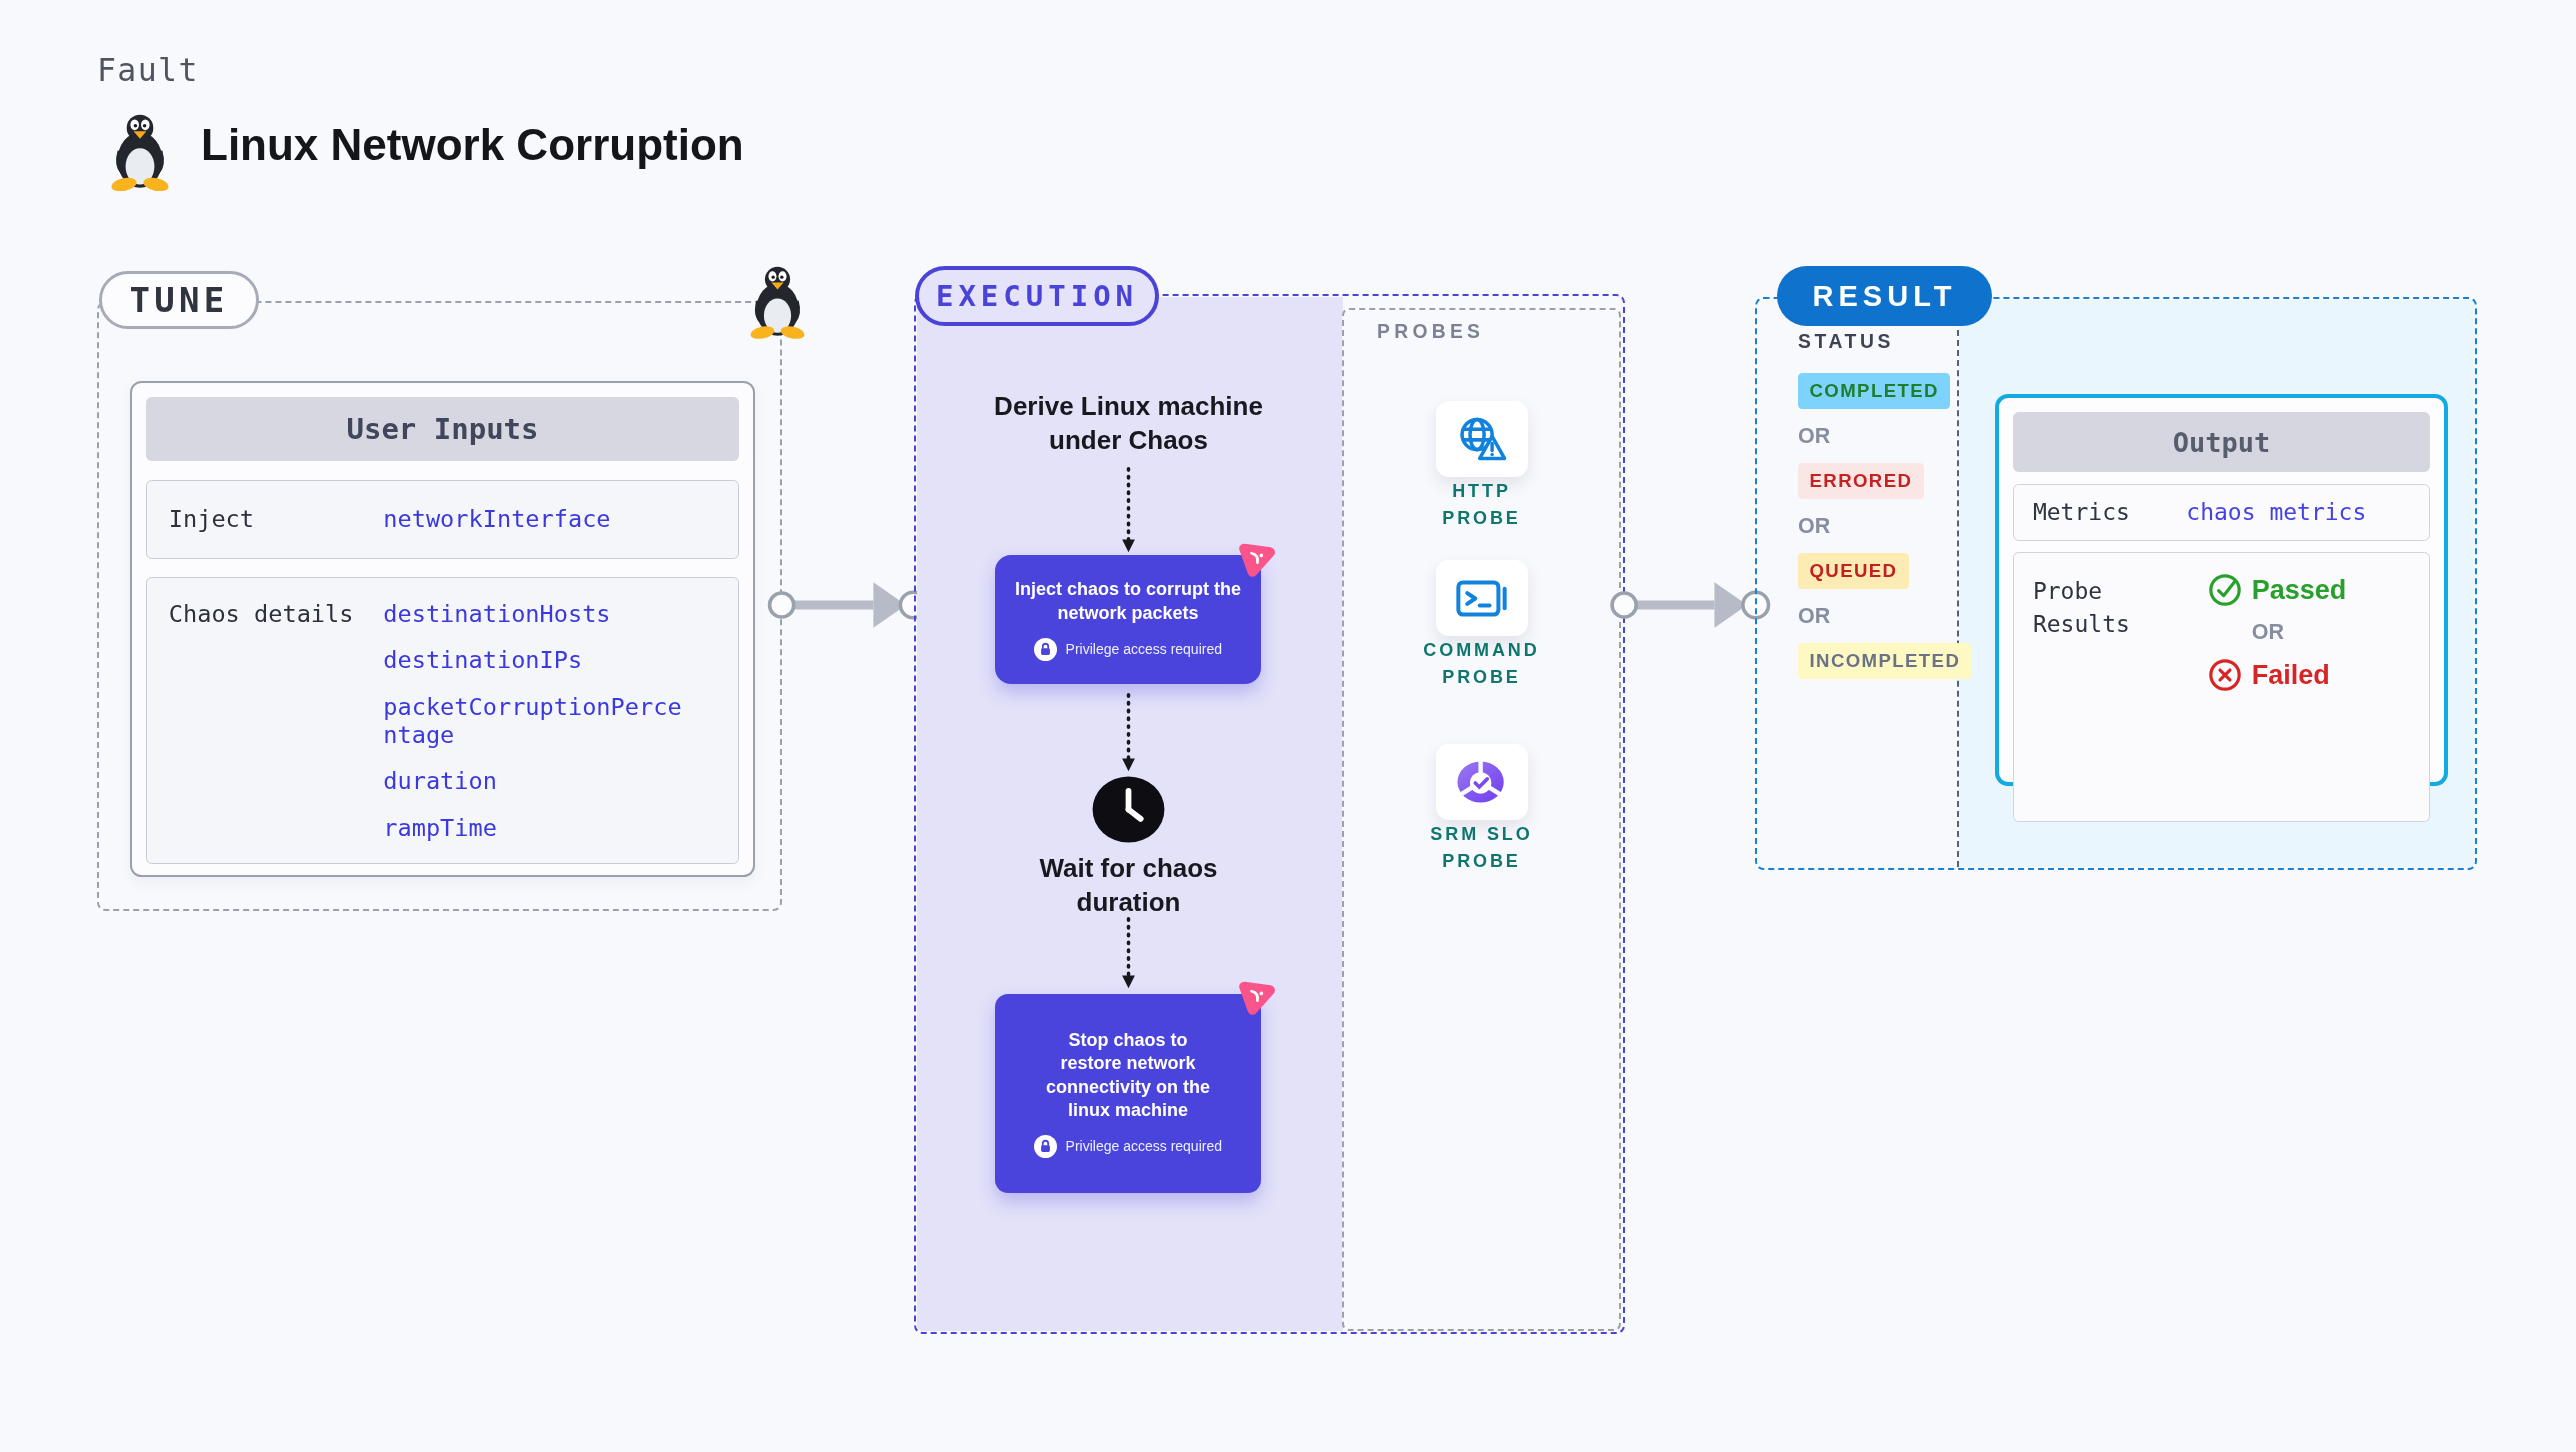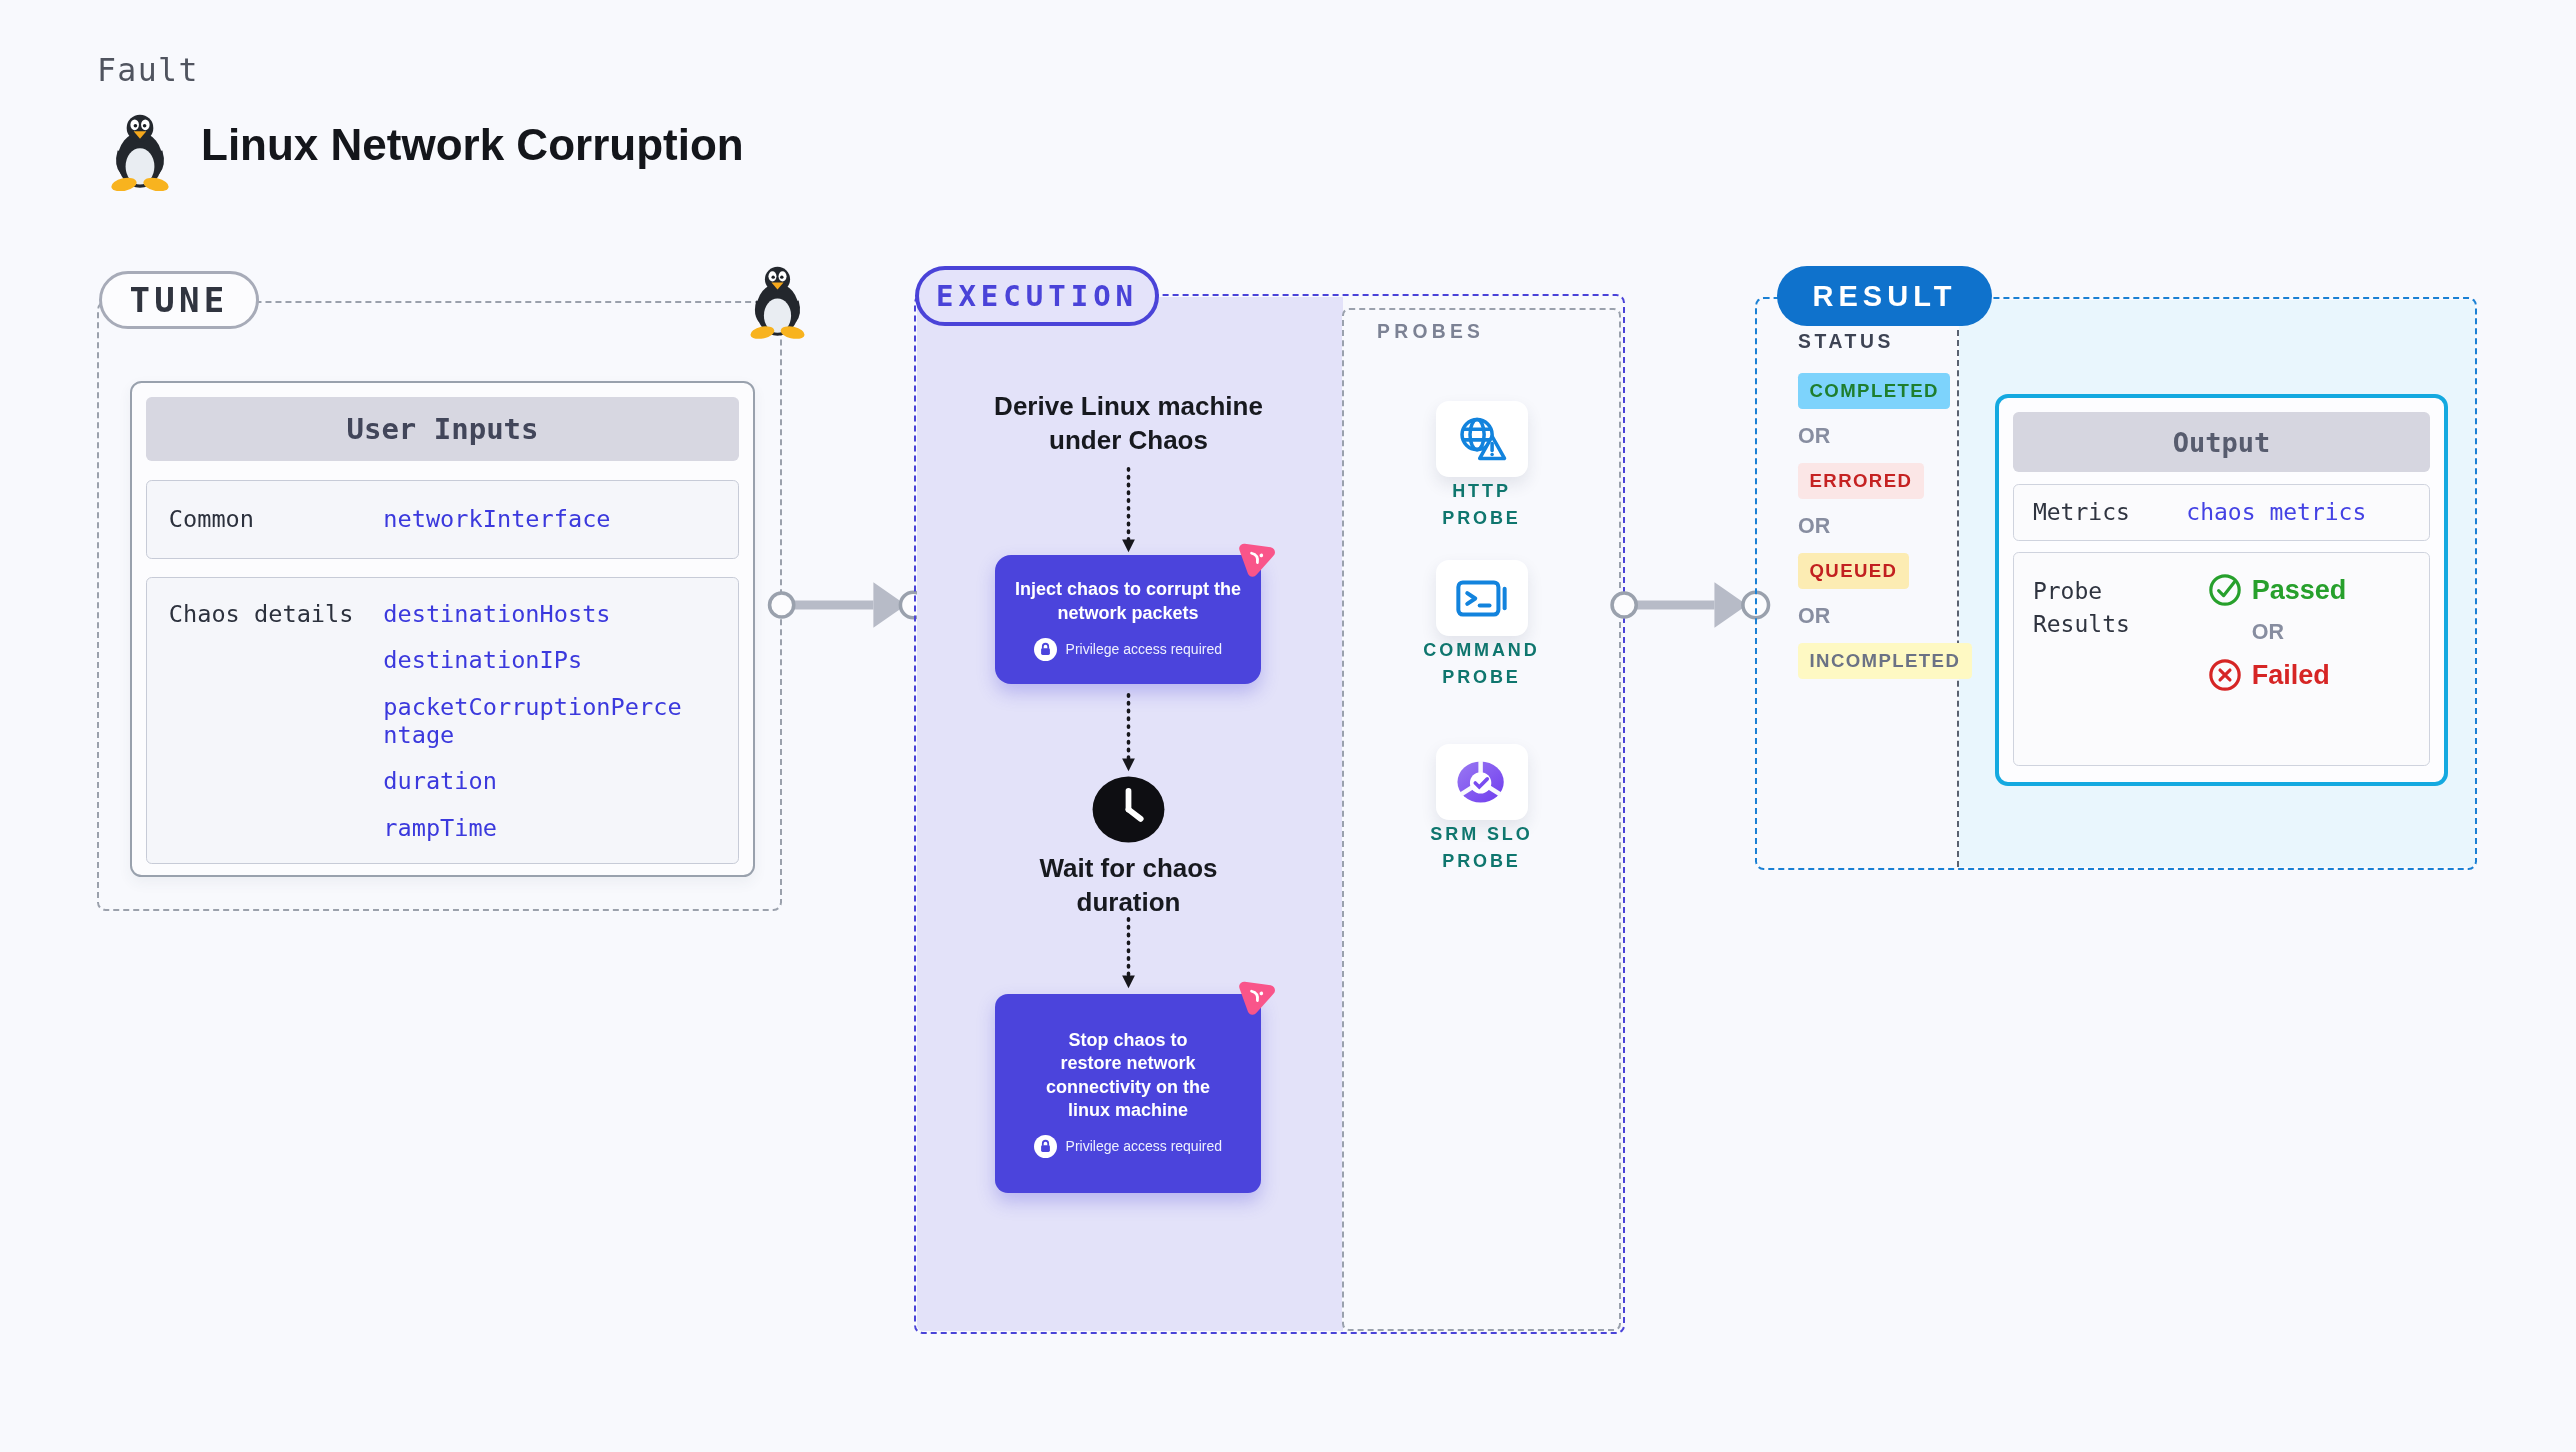--- a/index.html
+++ b/index.html
@@ -85,21 +85,21 @@
   .st-queued{background:#fcecb3;color:#c22020;}
   .st-incompleted{background:#fef9c3;color:#6b7285;}
   .or-text{font-size:21.5px;font-weight:600;color:#878da0;}
 
   .output-card{left:1995px;top:394px;width:453px;height:392px;background:#fdfdff;border:4.3px solid #14a9e0;
                border-radius:13px;box-sizing:border-box;padding:14.3px;}
   .output-header{height:60px;background:#d6d6e0;border-radius:5.7px;display:flex;align-items:center;justify-content:center;
                  font-size:27px;font-weight:600;color:#575c6e;}
   .output-row{margin-top:11.5px;border:1.4px solid #cfd3de;border-radius:5.7px;background:#fbfbfd;display:flex;box-sizing:border-box;}
   .row-metrics{height:57px;align-items:center;}
-  .row-proberes{height:214px;align-items:flex-start;}
+  .row-proberes{height:270px;align-items:flex-start;}
   .out-label{width:172px;padding-left:18.6px;font-size:23px;color:#2f3440;box-sizing:border-box;flex:none;line-height:1.45;}
   .out-value{font-size:23px;color:#4442e4;}
   .row-proberes .out-label{padding-top:21.5px;}
   .proberes-col{display:flex;flex-direction:column;gap:13px;padding-top:20px;margin-left:21.5px;align-items:flex-start;}
   .verdict-row{display:flex;align-items:center;gap:10px;}
   .passed-text{font-size:27px;font-weight:700;color:#27a02c;}
   .failed-text{font-size:27px;font-weight:700;color:#d62525;}
   .or-output{margin-left:44px;}
 </style>
 </head>
@@ -180,21 +180,21 @@
 
   <div class="abs tune-box"></div>
   <div class="abs pill tune-badge mono">TUNE</div>
   <svg class="abs tux-tune" viewBox="0 0 88 104" width="63" height="75">
       <use href="#tux"></use>
     </svg>
 
   <div class="abs ui-card">
     <div class="ui-header mono">User Inputs</div>
     <div class="ui-row ui-row1">
-      <div class="ui-label mono">Common</div>
+      <div class="ui-label mono">Inject</div>
       <div class="ui-params">
         <div class="ui-param mono">networkInterface</div>
       </div>
     </div>
     <div class="ui-row ui-row2">
       <div class="ui-label mono">Chaos details</div>
       <div class="ui-params">
         <div class="ui-param mono">destinationHosts</div>
         <div class="ui-param mono">destinationIPs</div>
         <div class="ui-param mono">packetCorruptionPercentage</div>

